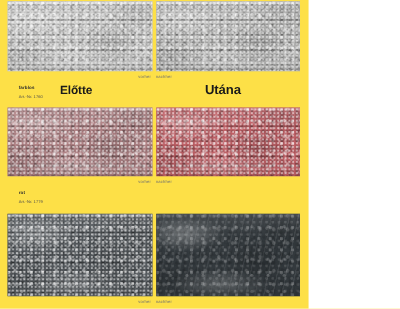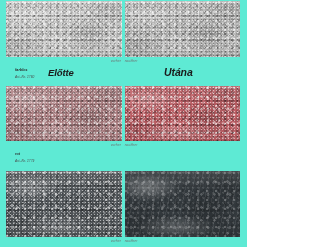--- a/index.html
+++ b/index.html
@@ -11,22 +11,21 @@
     height: 247px;
     background: #ffffff;
     font-family: "Liberation Sans", sans-serif;
     overflow: hidden;
     position: relative;
   }
 
   .page {
     position: absolute;
     inset: 0;
-    background: #5eead4;
-    font-style: italic;
+    background: #fde047;
   }
 
   
   .block {
     position: absolute;
     left: 6px;
     right: 7px;
   }
 
   .panels {

